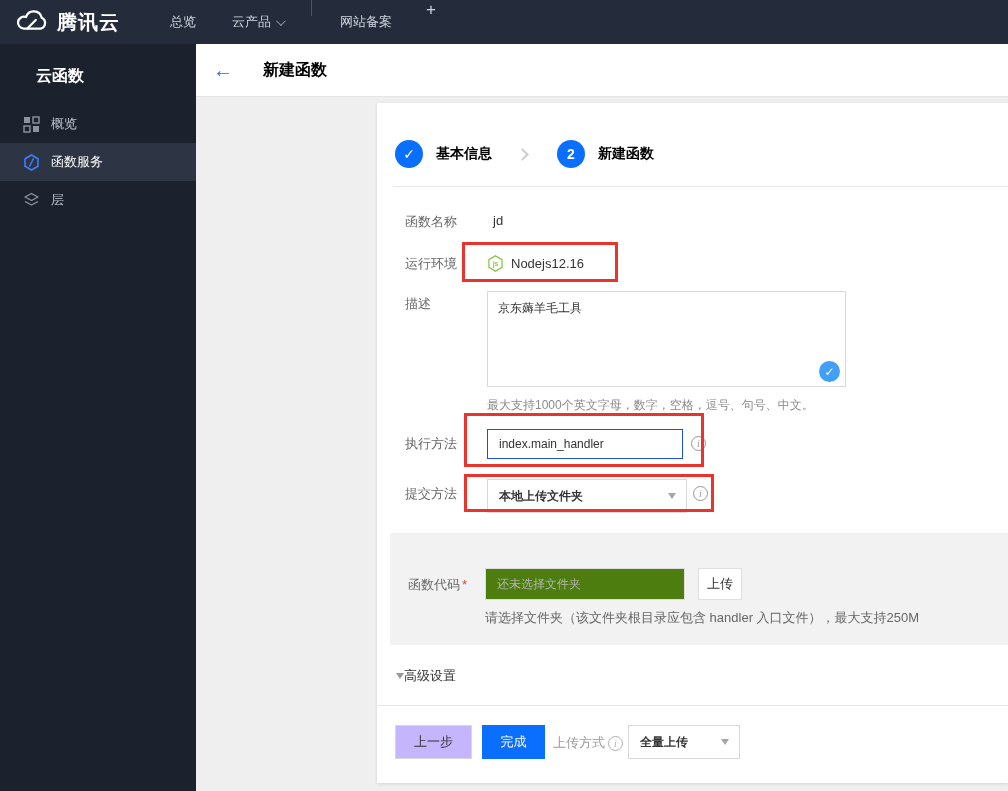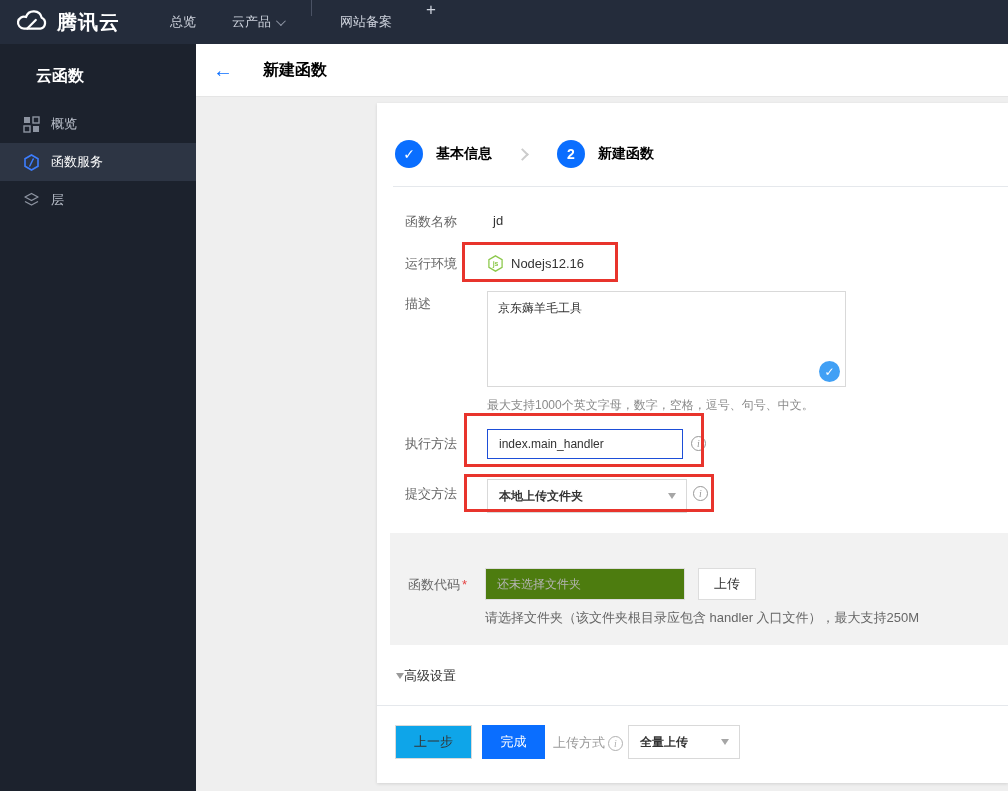--- a/index.html
+++ b/index.html
@@ -90,34 +90,34 @@
   .redbox-runtime { left:85px; top:139px; width:156px; height:40px; }
   .redbox-handler { left:87px; top:310px; width:240px; height:54px; }
   .redbox-submit  { left:87px; top:371px; width:250px; height:38px; }
 
   
   .code-section { position:absolute; left:13px; right:0; top:430px; height:112px; background:#f2f2f2; }
   .code-label { position:absolute; left:18px; top:43px; font-size:13px; color:#666; }
   .code-input { position:absolute; left:95px; top:35px; width:200px; height:32px;
     border:1px solid #ddd; background:#4d7c0f; font-family:inherit; font-size:12px; padding:0 11px; outline:none; }
   .code-input::placeholder { color:#b4b4b4; }
-  .upload-btn { position:absolute; left:308px; top:35px; width:58px; height:32px; background:#fff;
+  .upload-btn { position:absolute; left:308px; top:35px; width:44px; height:32px; background:#fff;
     border:1px solid #ddd; font-size:13px; color:#333; cursor:pointer; font-family:Liberation Sans, sans-serif; }
   .code-hint { left:95px; top:76px; font-size:13px; color:#666; }
 
   
   .advanced { position:absolute; left:19px; top:564px; display:flex; align-items:center; gap:0;
     cursor:pointer; font-size:13px; color:#333; }
   .adv-caret { width:0; height:0; border-left:4.5px solid transparent;
     border-right:4.5px solid transparent; border-top:6px solid #9a9a9a; }
 
   
   .btn { position:absolute; top:622px; height:34px; font-size:13px; font-family:inherit;
     cursor:pointer; display:flex; align-items:center; justify-content:center; }
-  .btn-prev { left:18px; width:77px; background:#0ea5e9; border:1px solid #d9d9d9; color:#333; }
+  .btn-prev { left:18px; width:77px; background:#c4b5fd; border:1px solid #d9d9d9; color:#333; }
   .btn-finish { left:105px; width:63px; background:#0a6eff; border:none; color:#fff; }
   .upload-mode { position:absolute; left:176px; top:631px; display:flex; align-items:center; gap:3px;
     font-size:13px; color:#9b9b9b; }
   .upload-mode .info-icon { position:static; border-color:#b0b0b0; color:#b0b0b0; background:transparent; }
   .select-2 { left:251px; top:622px; width:112px; height:34px; }
 </style>
 </head>
 <body>
 
 <div class="topnav">

